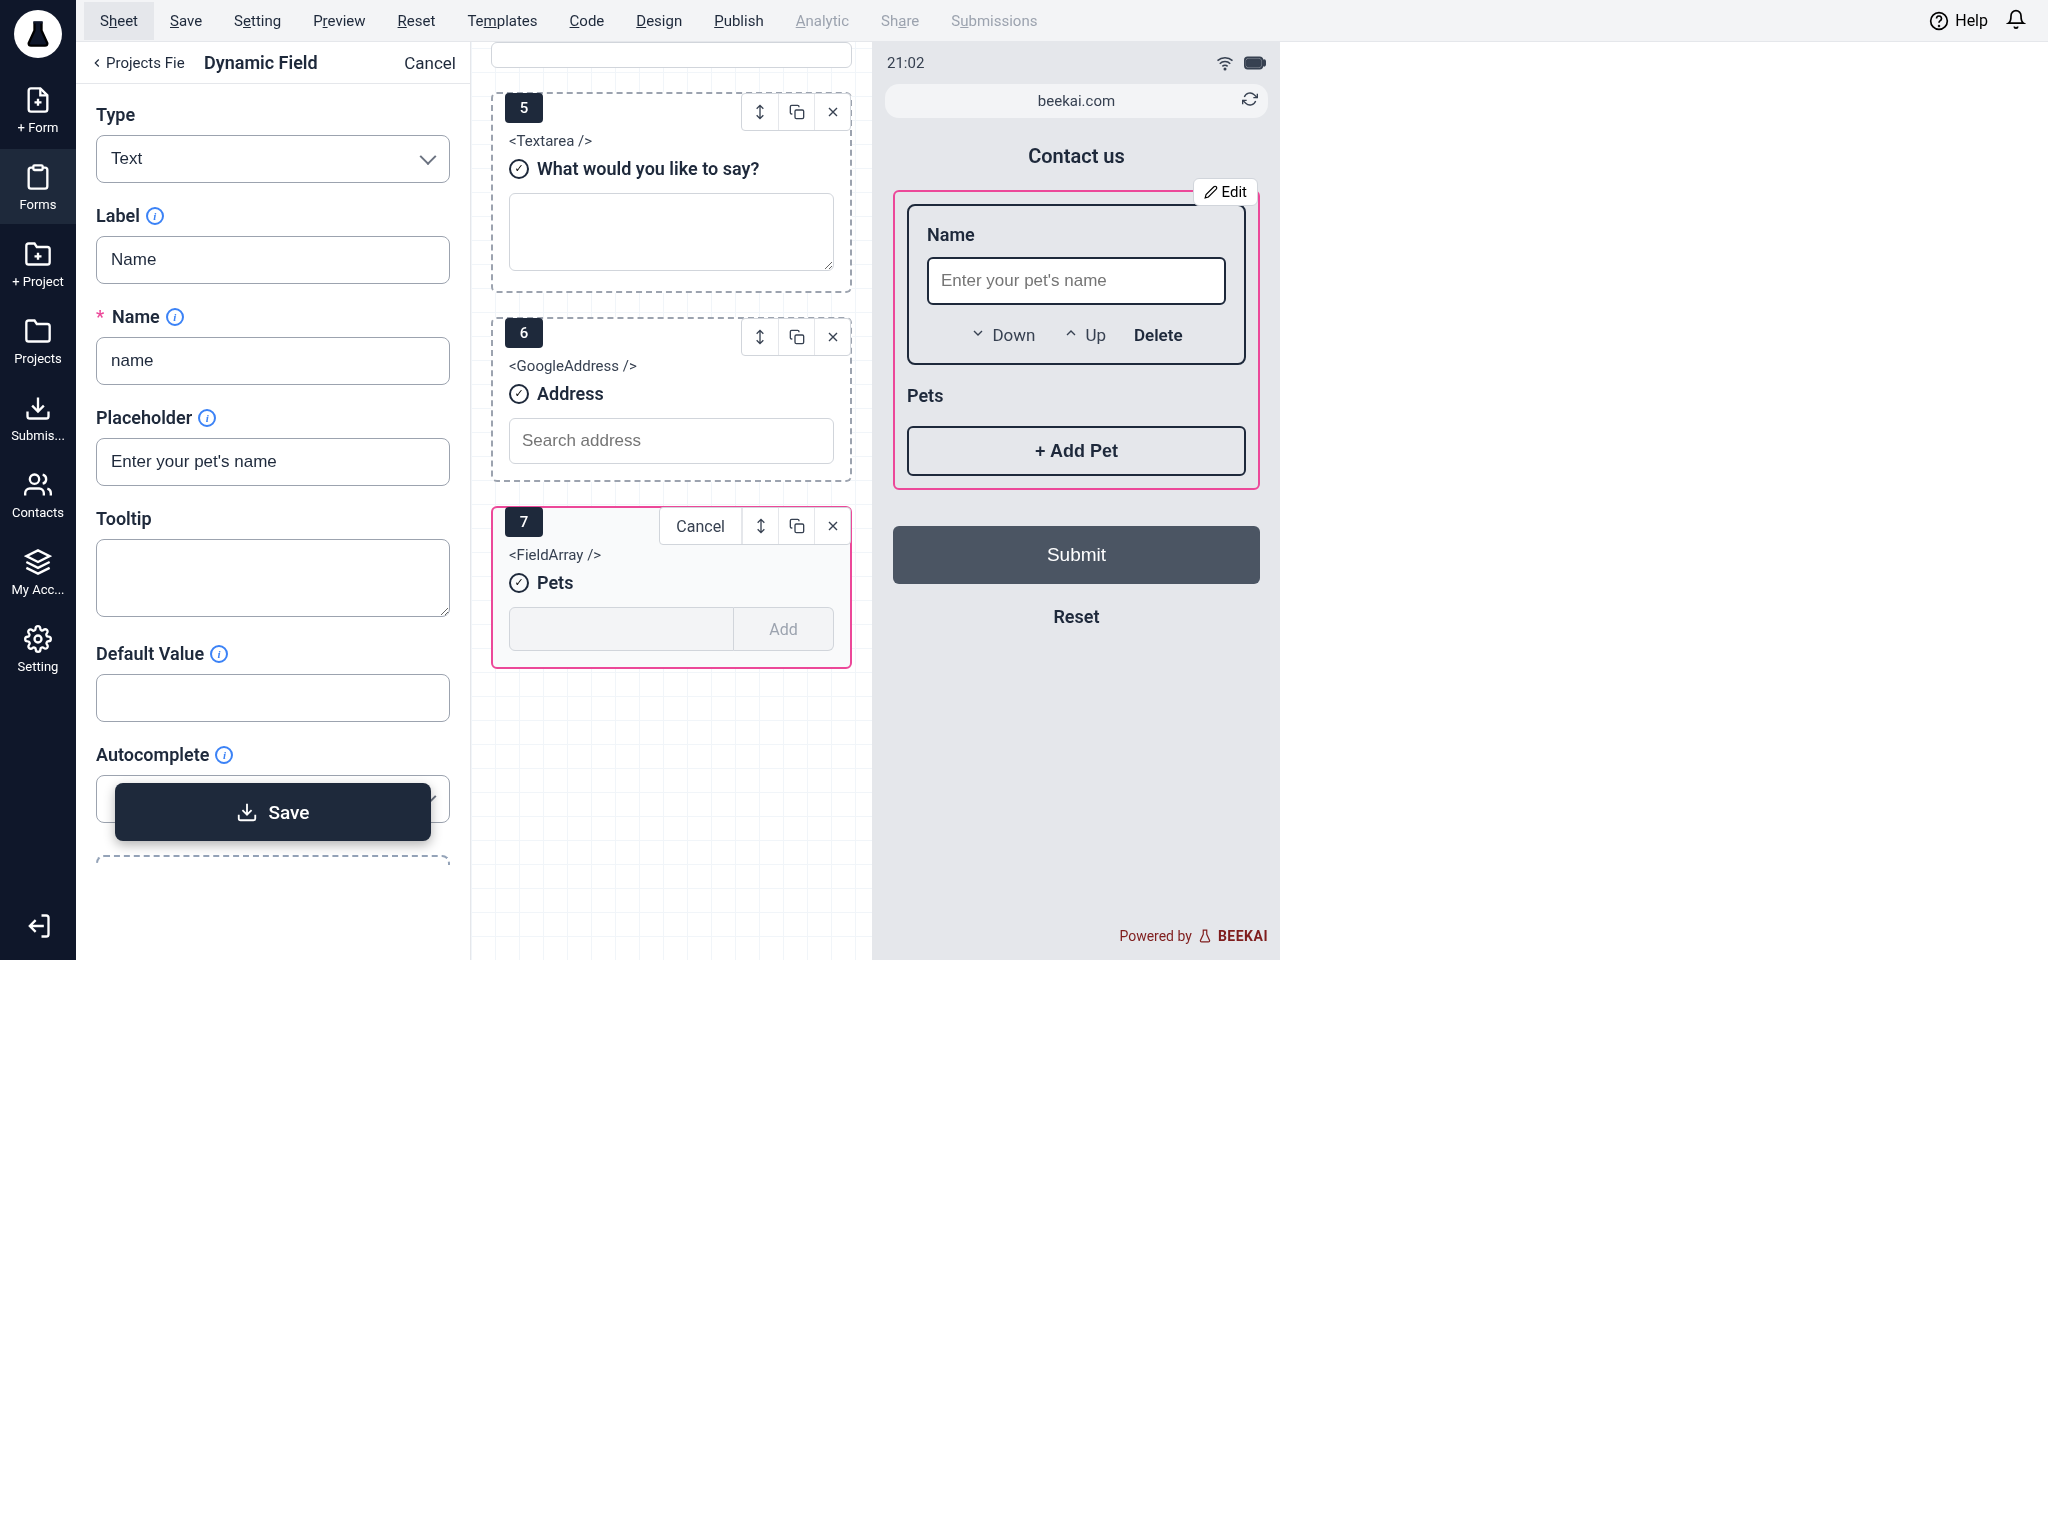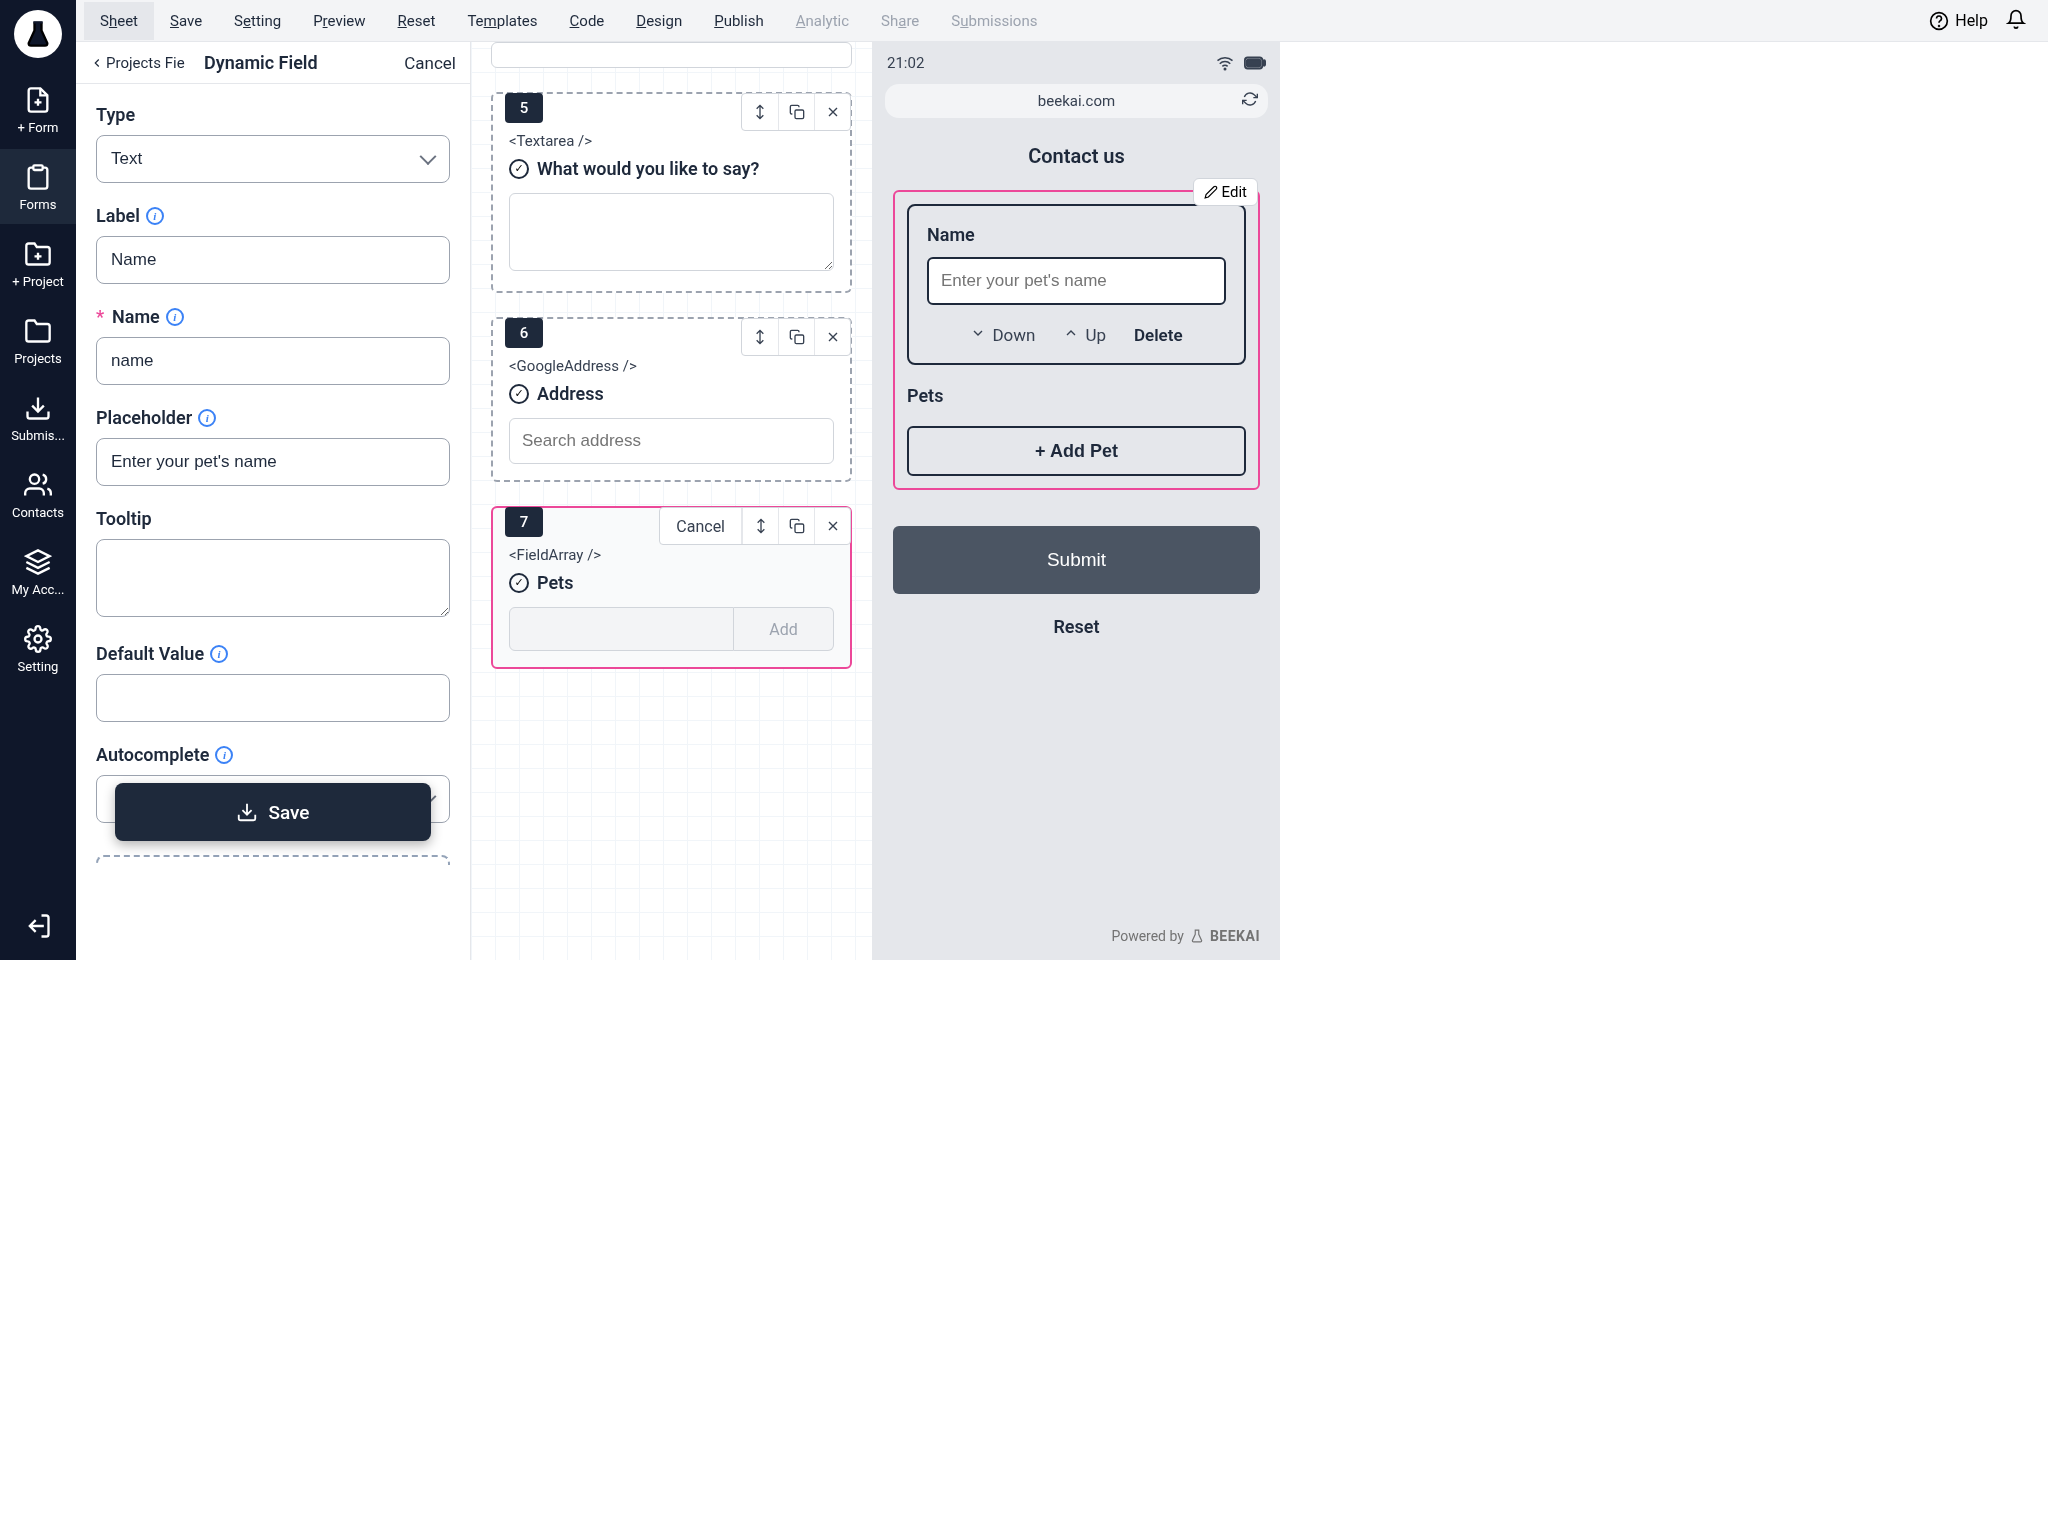--- a/index.html
+++ b/index.html
@@ -74,23 +74,23 @@
 .highlight-box { border: 2px solid #ec4899; border-radius: 6px; padding: 12px; position: relative; }
 .edit-pill { position: absolute; top: -14px; right: 0; background: #fff; border: 1px solid #d1d5db; border-radius: 6px; padding: 4px 10px; display: flex; align-items: center; gap: 4px; font-size: 15px; cursor: pointer; z-index: 2; }
 .name-box { border: 2px solid #1e293b; border-radius: 8px; padding: 18px; background: #e5e7eb; }
 .pv-label { font-size: 18px; font-weight: 600; color: #1e293b; margin-bottom: 12px; }
 .pv-input { width: 100%; height: 48px; border: 2px solid #1e293b; border-radius: 6px; padding: 0 12px; font-size: 17px; background: #fff; }
 .pv-actions { display: flex; gap: 28px; margin-top: 20px; justify-content: center; font-size: 17px; color: #374151; }
 .pv-action { display: flex; align-items: flex-start; gap: 6px; cursor: pointer; }
 .pv-action.strong { font-weight: 600; color: #1e293b; }
 .pets-section { margin-top: 20px; }
 .add-pet-btn { width: 100%; height: 50px; border: 2px solid #1e293b; border-radius: 6px; background: transparent; font-size: 18px; font-weight: 700; color: #1e293b; cursor: pointer; margin-top: 8px; }
-.submit-btn { width: 100%; height: 68px; background: #4b5563; color: #fff; border: none; border-radius: 6px; font-size: 19px; font-weight: 500; margin-top: 36px; cursor: pointer; }
+.submit-btn { width: 100%; height: 58px; background: #4b5563; color: #fff; border: none; border-radius: 6px; font-size: 19px; font-weight: 500; margin-top: 36px; cursor: pointer; }
 .reset-btn { width: 100%; text-align: center; font-size: 18px; font-weight: 600; color: #1e293b; margin-top: 22px; cursor: pointer; }
-.powered { position: absolute; bottom: 16px; right: 20px; font-size: 14px; color: #737373; display: flex; align-items: center; gap: 6px; }
+.powered { position: absolute; bottom: 16px; right: 12px; font-size: 14px; color: #7f1d1d; display: flex; align-items: center; gap: 6px; }
 .powered strong { font-weight: 700; letter-spacing: 0.5px; }
 
 svg { stroke: currentColor; fill: none; stroke-width: 2; }
 </style>
 </head>
 <body>
 
 <div class="topbar">
   <div class="menu-item active">S<span class="ul">h</span>eet</div>
     <div class="menu-item"><span class="ul">S</span>ave</div>

